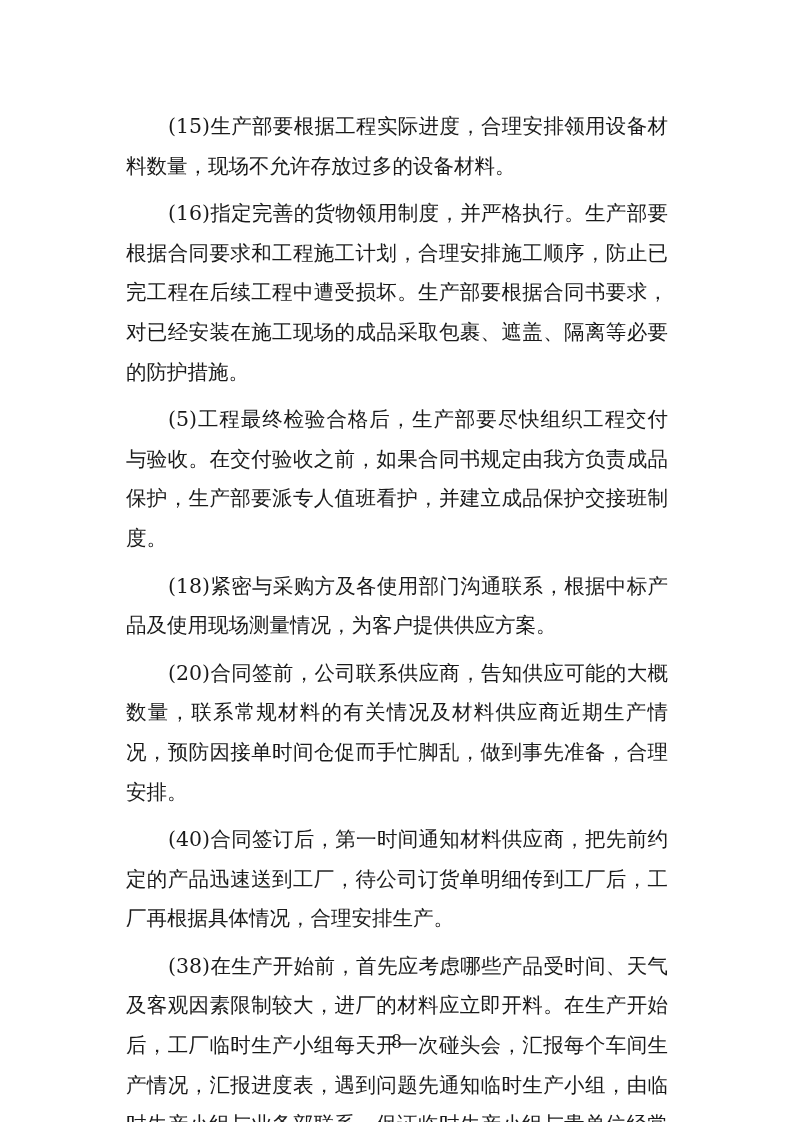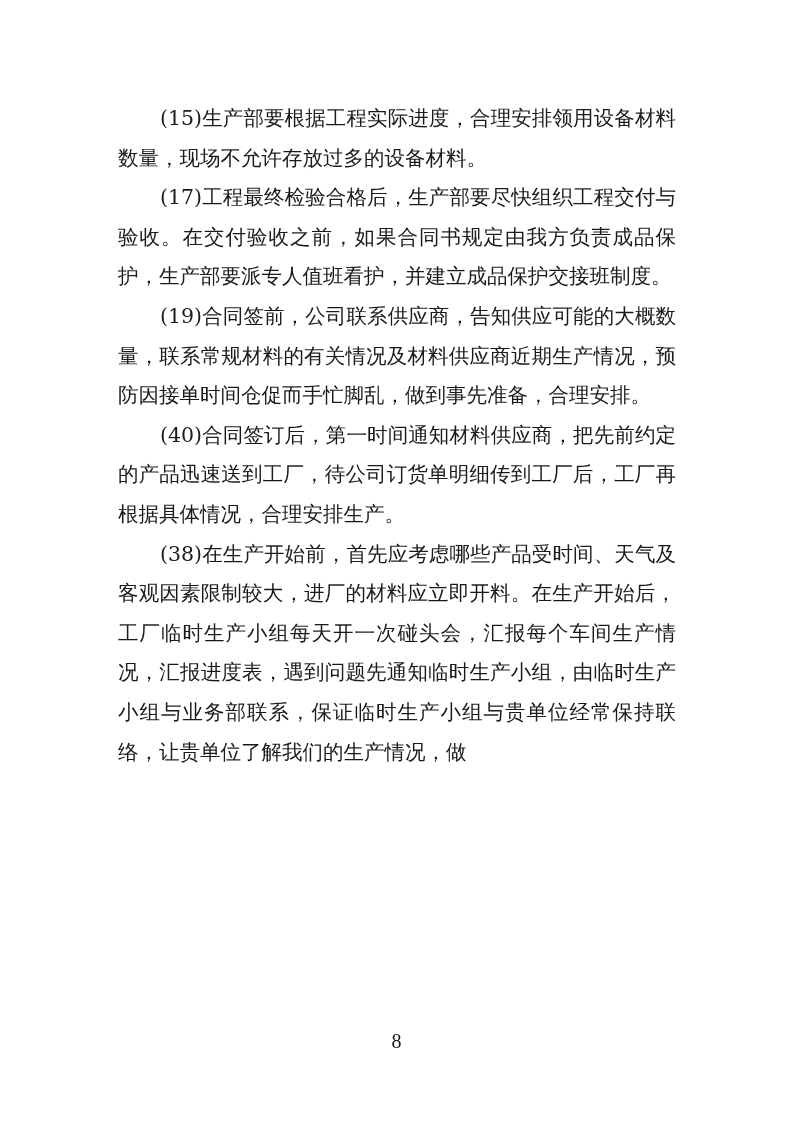--- a/index.html
+++ b/index.html
@@ -3,30 +3,32 @@
   <meta charset="utf-8">
   <style>
     html, body { margin: 0; padding: 0; background: #ffffff; }
     body { width: 793px; height: 1122px; position: relative; overflow: hidden; }
     .page {
       position: absolute; left: 118px; top: 99px; width: 558px;
       font-family: "DejaVu Serif", "Liberation Serif", serif;
       font-size: 20.5px; line-height: 39.6px; color: #1a1a1a;
       text-align: justify; text-justify: inter-character;
     }
-    .para { margin: 0; text-indent: 42px; white-space: normal; word-break: break-all; }
+    .para { margin: 8px; text-indent: 42px; white-space: normal; word-break: break-all; }
     .page-number {
       position: absolute; left: 0; width: 793px; top: 1030px; text-align: center;
       font-family: "Liberation Serif", "DejaVu Serif", serif; font-size: 20px; color: #1a1a1a;
     }
   </style>
 </head>
 <body>
 
 <div class="page">
   <p class="para">(15)生产部要根据工程实际进度，合理安排领用设备材料数量，现场不允许存放过多的设备材料。</p>
-  <p class="para">(17)工程最终检验合格后，生产部要尽快组织工程交付与验收。在交付验收之前，如果合同书规定由我方负责成品保护，生产部要派专人值班看护，并建立成品保护交接班制度。</p>
-  <p class="para">(19)合同签前，公司联系供应商，告知供应可能的大概数量，联系常规材料的有关情况及材料供应商近期生产情况，预防因接单时间仓促而手忙脚乱，做到事先准备，合理安排。</p>
+  <p class="para">(16)指定完善的货物领用制度，并严格执行。生产部要根据合同要求和工程施工计划，合理安排施工顺序，防止已完工程在后续工程中遭受损坏。生产部要根据合同书要求，对已经安装在施工现场的成品采取包裹、遮盖、隔离等必要的防护措施。</p>
+  <p class="para">(5)工程最终检验合格后，生产部要尽快组织工程交付与验收。在交付验收之前，如果合同书规定由我方负责成品保护，生产部要派专人值班看护，并建立成品保护交接班制度。</p>
+  <p class="para">(18)紧密与采购方及各使用部门沟通联系，根据中标产品及使用现场测量情况，为客户提供供应方案。</p>
+  <p class="para">(20)合同签前，公司联系供应商，告知供应可能的大概数量，联系常规材料的有关情况及材料供应商近期生产情况，预防因接单时间仓促而手忙脚乱，做到事先准备，合理安排。</p>
   <p class="para">(40)合同签订后，第一时间通知材料供应商，把先前约定的产品迅速送到工厂，待公司订货单明细传到工厂后，工厂再根据具体情况，合理安排生产。</p>
   <p class="para">(38)在生产开始前，首先应考虑哪些产品受时间、天气及客观因素限制较大，进厂的材料应立即开料。在生产开始后，工厂临时生产小组每天开一次碰头会，汇报每个车间生产情况，汇报进度表，遇到问题先通知临时生产小组，由临时生产小组与业务部联系，保证临时生产小组与贵单位经常保持联络，让贵单位了解我们的生产情况，做</p>
 </div>
 
 <div class="page-number">8</div>
 
 </body></html>

